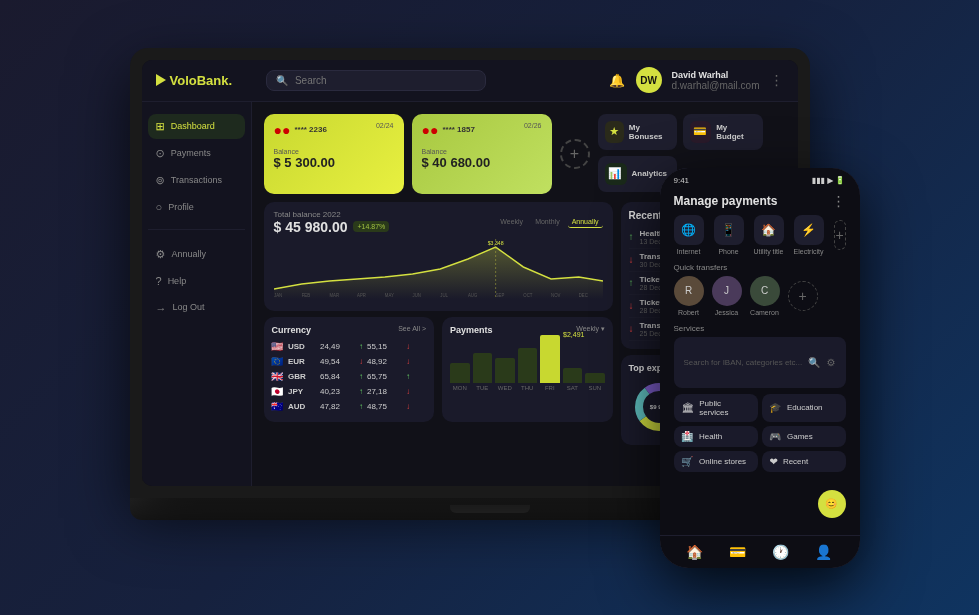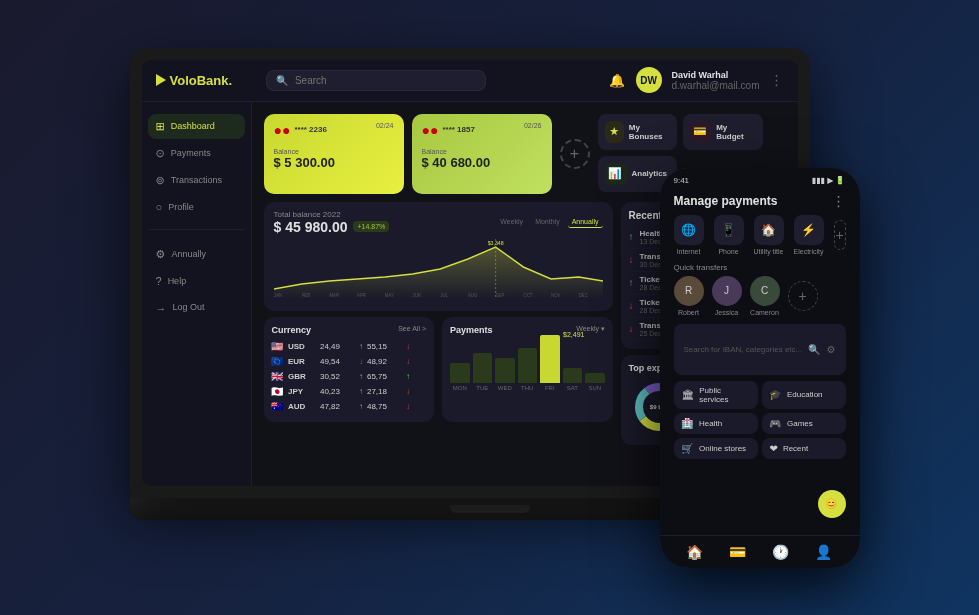--- a/index.html
+++ b/index.html
@@ -630,21 +630,21 @@
                         <span class="flag">🇪🇺</span>
                         <span class="currency-code">EUR</span>
                         <span class="currency-val">49,54</span>
                         <span class="cur-down">↓</span>
                         <span class="currency-val">48,92</span>
                         <span class="cur-down">↓</span>
                       </div>
                       <div class="currency-row">
                         <span class="flag">🇬🇧</span>
                         <span class="currency-code">GBR</span>
-                        <span class="currency-val">30,52</span>
+                        <span class="currency-val">65,84</span>
                         <span class="cur-up">↑</span>
                         <span class="currency-val">65,75</span>
                         <span class="cur-up">↑</span>
                       </div>
                       <div class="currency-row">
                         <span class="flag">🇯🇵</span>
                         <span class="currency-code">JPY</span>
                         <span class="currency-val">40,23</span>
                         <span class="cur-up">↑</span>
                         <span class="currency-val">27,18</span>
@@ -823,20 +823,21 @@
           <div class="person-avatar" style="background:#4a3a5a;">J</div>
           <span class="person-name">Jessica</span>
         </div>
         <div class="transfer-person">
           <div class="person-avatar" style="background:#3a4a3a;">C</div>
           <span class="person-name">Cameron</span>
         </div>
         <div class="add-person">+</div>
       </div>
 
+      <div class="services-title">Services</div>
       <div class="services-search">
         <span class="services-search-text">Search for IBAN, categories etc...</span>
         <div style="display:flex;gap:6px;">
           <span style="color:#666;font-size:10px;">🔍</span>
           <span style="color:#666;font-size:10px;">⚙</span>
         </div>
       </div>
       <div class="services-grid">
         <div class="service-item">
           <span class="service-icon">🏛</span>

